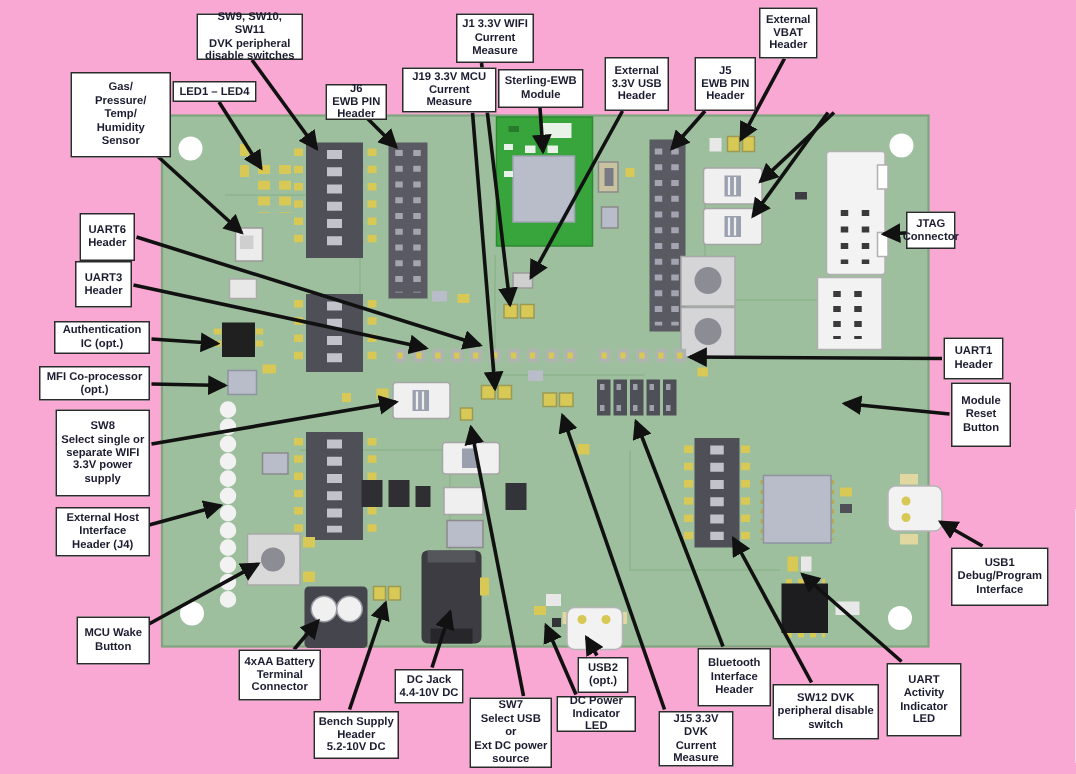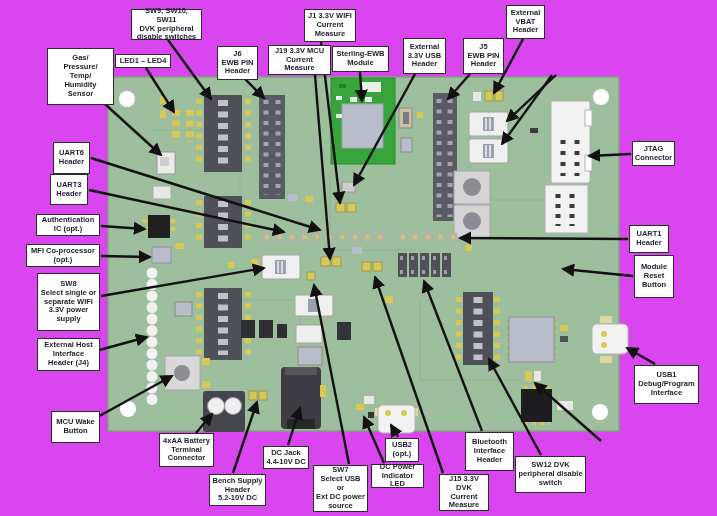--- a/index.html
+++ b/index.html
@@ -1,16 +1,16 @@
 <!DOCTYPE html>
 <html><head>
 <meta charset="utf-8">
 <style>
   html,body{margin:0;padding:0;background:#fff;}
-  #stage{position:relative;width:717px;height:516px;background:#d946ef;overflow:hidden;
+  #stage{position:relative;width:717px;height:516px;background:#f9a8d4;overflow:hidden;
          font-family:"Liberation Sans",sans-serif;}
   #boardsvg{position:absolute;left:0;top:0;z-index:1;}
   .lbl{position:absolute;z-index:3;background:#ffffff;border:1.5px solid #2b2b2b;
        display:flex;align-items:center;justify-content:center;text-align:center;
        font:bold 7.5px/1.18 "Liberation Sans",sans-serif;color:#1c1c30;
        white-space:pre-line;box-sizing:border-box;padding:1px 2px;}
 </style>
 </head>
 <body>
 
@@ -342,21 +342,21 @@
 Measure</div>
 <div class="lbl" style="left:506px;top:5px;width:39px;height:34px">External
 VBAT
 Header</div>
 <div class="lbl" style="left:47px;top:48px;width:67px;height:57px">Gas/
 Pressure/
 Temp/
 Humidity
 Sensor</div>
 <div class="lbl" style="left:115px;top:54px;width:56px;height:14px">LED1 – LED4</div>
-<div class="lbl" style="left:217px;top:46px;width:41px;height:34px">J6
+<div class="lbl" style="left:217px;top:56px;width:41px;height:24px">J6
 EWB PIN
 Header</div>
 <div class="lbl" style="left:268px;top:45px;width:63px;height:30px">J19 3.3V MCU
 Current
 Measure</div>
 <div class="lbl" style="left:332px;top:46px;width:57px;height:26px">Sterling-EWB
 Module</div>
 <div class="lbl" style="left:403px;top:38px;width:43px;height:36px">External
 3.3V USB
 Header</div>
@@ -374,21 +374,21 @@
 <div class="lbl" style="left:37px;top:273px;width:63px;height:58px">SW8
 Select single or
 separate WIFI
 3.3V power
 supply</div>
 <div class="lbl" style="left:37px;top:338px;width:63px;height:33px">External Host
 Interface
 Header (J4)</div>
 <div class="lbl" style="left:51px;top:411px;width:49px;height:32px">MCU Wake
 Button</div>
-<div class="lbl" style="left:632px;top:141px;width:43px;height:25px">JTAG
+<div class="lbl" style="left:604px;top:141px;width:33px;height:25px">JTAG
 Connector</div>
 <div class="lbl" style="left:629px;top:225px;width:40px;height:28px">UART1
 Header</div>
 <div class="lbl" style="left:634px;top:255px;width:40px;height:43px">Module
 Reset
 Button</div>
 <div class="lbl" style="left:634px;top:365px;width:65px;height:39px">USB1
 Debug/Program
 Interface</div>
 <div class="lbl" style="left:159px;top:433px;width:55px;height:34px">4xAA Battery
@@ -409,14 +409,18 @@
 Indicator LED</div>
 <div class="lbl" style="left:439px;top:474px;width:50px;height:37px">J15 3.3V DVK
 Current
 Measure</div>
 <div class="lbl" style="left:465px;top:432px;width:49px;height:39px">Bluetooth
 Interface
 Header</div>
 <div class="lbl" style="left:515px;top:456px;width:71px;height:37px">SW12 DVK
 peripheral disable
 switch</div>
+<div class="lbl" style="left:591px;top:442px;width:50px;height:49px">UART
+Activity
+Indicator
+LED</div>
 
 </div>
 
 </body></html>

